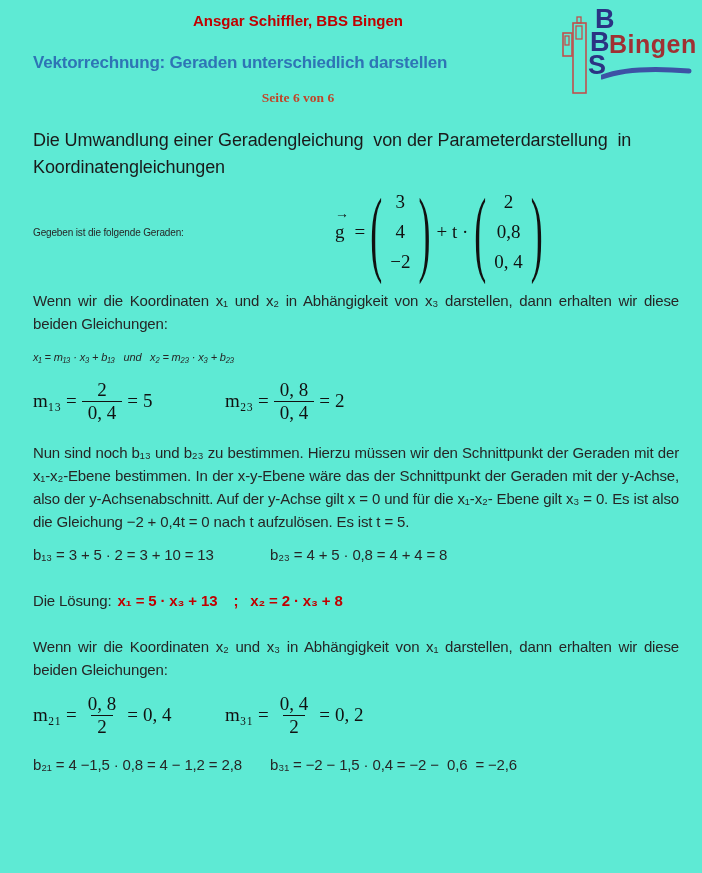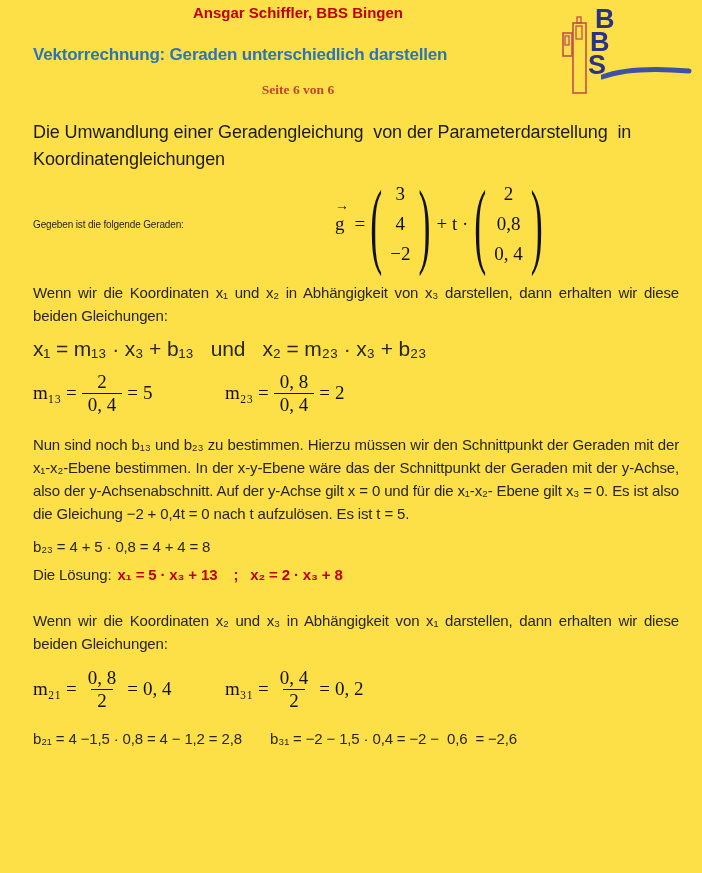--- a/index.html
+++ b/index.html
@@ -1,24 +1,24 @@
 <!DOCTYPE html>
 <html lang="de"><head>
 <meta charset="utf-8">
 <style>
   html,body{margin:0;padding:0;background:#ffffff;}
   .page{
     position:relative;
     width:702px;height:873px;
-    background:#fde047;
+    background:#5eead4;
     font-family:"Liberation Sans",sans-serif;
     color:#262626;
     overflow:hidden;
     box-sizing:border-box;
-    padding:4px 26px 0 33px;
+    padding:12px 26px 0 33px;
   }
   .prewrap{white-space:pre-wrap;}
   
   .author{
     width:530px;text-align:center;
     font-size:15px;font-weight:bold;color:#c00000;
     line-height:18px;
   }
   .logo{
     position:absolute;top:8px;right:8px;width:135px;height:92px;
@@ -68,21 +68,21 @@
   }
   .vcol{display:flex;flex-direction:column;align-items:center;padding:0 7px;}
   .vcol span{line-height:30px;}
   .plus-t{margin:0 5px;}
   
   .para{
     width:646px;font-size:15px;line-height:23px;
     letter-spacing:-0.15px;text-align:justify;
   }
   .eqline{
-    font-size:21px;line-height:20px;letter-spacing:-0.15px;
+    font-size:11px;line-height:20px;letter-spacing:-0.15px;font-style:italic;
   }
   
   .frac-row{display:flex;align-items:center;height:52px;}
   .fcol1{width:192px;}
   .fexpr{
     display:inline-flex;align-items:center;
     font-family:"Liberation Serif",serif;font-size:19px;color:#111;
   }
   .fexpr .op{margin:0 5px;}
   .frac{display:inline-flex;flex-direction:column;align-items:center;}
@@ -90,40 +90,41 @@
   .frac .den{line-height:22px;padding:0 6px;border-top:1.5px solid #111;}
   
   .b-row{display:flex;font-size:15px;line-height:20px;letter-spacing:-0.15px;}
   .b-row .bleft{width:237px;}
   
   .solution{font-size:15px;line-height:20px;letter-spacing:-0.15px;display:flex;}
   .solution .sol-eq{color:#c00000;font-weight:bold;margin-left:6px;}
   
   .mt8{margin-top:8px;} .mt4{margin-top:8px;}
   .mt12{margin-top:12px;}.mt14{margin-top:14px;}.mt24{margin-top:24px;}
-  .mt26{margin-top:8px;}
+  .mt26{margin-top:26px;}
 </style>
 </head>
 <body>
 
 <div class="page">
 
   <div class="author">Ansgar Schiffler, BBS Bingen</div>
 
   <div class="logo">
     <svg class="bld" width="30" height="80" viewBox="0 0 30 80">
       <rect x="2" y="17" width="9" height="23" fill="none" stroke="#c0504d" stroke-width="1.6"></rect>
       <rect x="4" y="20" width="4" height="9" fill="none" stroke="#c0504d" stroke-width="1.3"></rect>
       <rect x="12" y="7" width="13" height="70" fill="none" stroke="#c0504d" stroke-width="1.6"></rect>
       <rect x="15" y="10" width="6" height="13" fill="none" stroke="#c0504d" stroke-width="1.3"></rect>
       <rect x="16" y="1" width="4" height="6" fill="none" stroke="#c0504d" stroke-width="1.3"></rect>
     </svg>
     <span class="l-b1">B</span>
     <span class="l-b2">B</span>
     <span class="l-s">S</span>
+    <span class="l-name">Bingen</span>
     <svg class="swoosh" width="92" height="20" viewBox="0 0 92 20">
       <path d="M1,13 Q30,2 88,7" fill="none" stroke="#3d52a5" stroke-width="5" stroke-linecap="round"></path>
     </svg>
   </div>
 
   <div class="title">Vektorrechnung: Geraden unterschiedlich darstellen</div>
   <div class="pagenum">Seite 6 von 6</div>
 
   <div class="heading prewrap">Die Umwandlung einer Geradengleichung  von der Parameterdarstellung  in
 Koordinatengleichungen</div>
@@ -180,20 +181,21 @@
       </span>
       <span class="op">=</span>
       <span>2</span>
     </span>
   </div>
 
 
   <p class="para mt14" style="margin-bottom:0;">Nun sind noch b₁₃ und b₂₃ zu bestimmen. Hierzu müssen wir den Schnittpunkt der Geraden mit der x₁-x₂-Ebene  bestimmen.  In der x-y-Ebene  wäre das der Schnittpunkt der Geraden mit der y-Achse, also der y-Achsenabschnitt.  Auf der y-Achse gilt x = 0 und für die x₁-x₂- Ebene gilt x₃ = 0.  Es ist also die Gleichung −2 + 0,4t = 0  nach t aufzulösen.  Es ist t = 5.</p>
 
   <div class="b-row mt12">
+    <span class="bleft prewrap">b₁₃ = 3 + 5 · 2 = 3 + 10 = 13</span>
     <span class="prewrap">b₂₃ = 4 + 5 · 0,8 = 4 + 4 = 8</span>
   </div>
 
   <div class="solution mt26">
     <span>Die Lösung:</span>
     <span class="sol-eq prewrap">x₁ = 5 · x₃ + 13    ;   x₂ = 2 · x₃ + 8</span>
   </div>
 
   <p class="para mt24" style="margin-bottom:0;">Wenn wir die Koordinaten x₂ und x₃ in Abhängigkeit von x₁ darstellen, dann erhalten wir diese beiden Gleichungen:</p>
 

